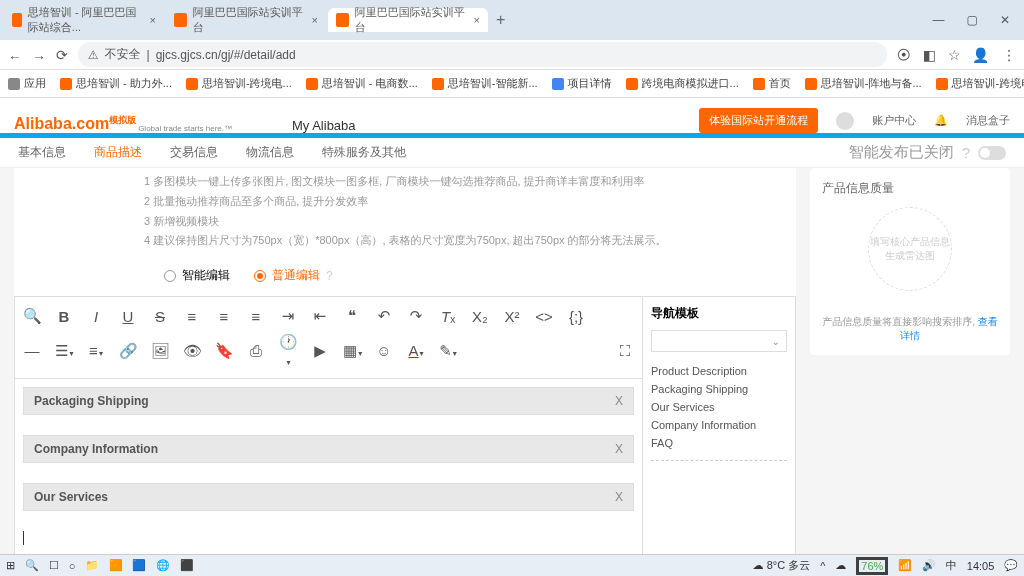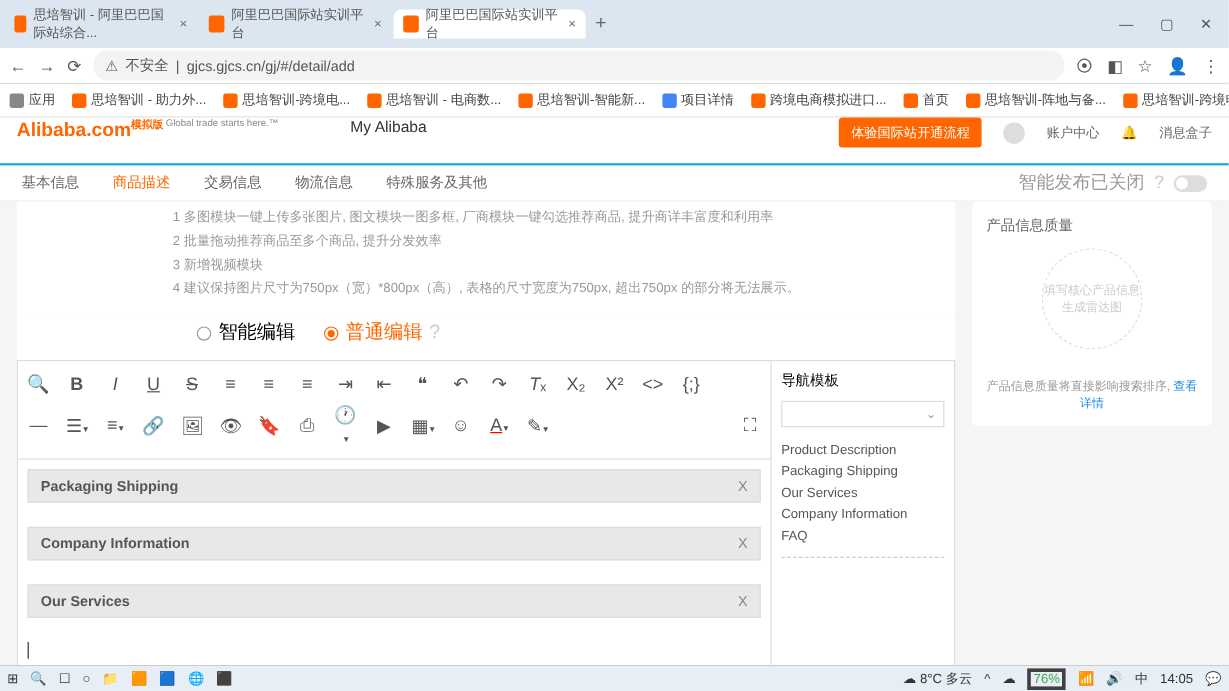--- a/index.html
+++ b/index.html
@@ -19,21 +19,21 @@
 .url-input { flex: 1; background: #f1f3f4; border-radius: 12px; padding: 4px 10px; font-size: 12px; color: #555; display: flex; align-items: center; gap: 6px; }
 .url-right { display: flex; gap: 12px; color: #555; font-size: 14px; }
 
 .bookmarks { background: #fff; height: 28px; display: flex; align-items: center; padding: 0 8px; gap: 14px; font-size: 11px; color: #444; border-bottom: 1px solid #ddd; overflow: hidden; }
 .bm { display: flex; align-items: center; gap: 4px; white-space: nowrap; }
 .bm .bic { width: 12px; height: 12px; background: #f60; border-radius: 2px; }
 .bm .bic.g { background: #4285f4; }
 .bm .bic.gr { background: #888; }
 
 
-.page-hdr { background: #fff; height: 40px; display: flex; align-items: flex-start; padding: 0 14px; border-bottom: 2px solid #0ea5e9; }
+.page-hdr { background: #fff; height: 40px; display: flex; align-items: flex-end; padding: 0 14px; border-bottom: 5px solid #0ea5e9; }
 .logo { color: #f60; font-weight: bold; font-size: 16px; }
 .logo sup { color: #f60; font-size: 9px; }
 .logo-sub { font-size: 8px; color: #888; margin-left: 2px; }
 .mya { margin-left: 60px; font-size: 13px; color: #333; }
 .hdr-right { margin-left: auto; display: flex; align-items: center; gap: 18px; font-size: 11px; color: #666; }
 .orange-btn { background: #f60; color: #fff; padding: 5px 10px; border-radius: 3px; }
 .avatar { width: 18px; height: 18px; border-radius: 50%; background: #ddd; }
 
 
 .nav-tabs { background: #fff; height: 30px; display: flex; align-items: center; padding: 0 18px; gap: 28px; font-size: 12px; color: #666; border-bottom: 1px solid #eee; }
@@ -41,21 +41,21 @@
 .nav-right { margin-left: auto; display: flex; align-items: center; gap: 8px; font-size: 15px; color: #999; justify-content: center; }
 .toggle { width: 28px; height: 14px; background: #ddd; border-radius: 7px; position: relative; }
 .toggle::after { content: ''; width: 10px; height: 10px; background: #fff; border-radius: 50%; position: absolute; top: 2px; left: 2px; }
 
 
 .main { display: flex; padding: 0 14px; gap: 14px; height: calc(576px - 28px - 30px - 28px - 40px - 30px - 22px); }
 .left-col { flex: 1; }
 .right-col { width: 200px; }
 
 .hints { background: #fff; padding: 4px 0 10px 130px; font-size: 11px; color: #999; line-height: 1.8; }
-.radio-row { background: #fff; padding: 6px 0 12px 150px; display: flex; gap: 24px; font-size: 16px; }
+.radio-row { background: #fff; padding: 6px 0 12px 150px; display: flex; gap: 24px; font-size: 12px; }
 .radio-opt { display: flex; align-items: center; gap: 6px; }
 .radio { width: 12px; height: 12px; border: 1px solid #999; border-radius: 50%; }
 .radio.sel { border-color: #f60; display: flex; align-items: center; justify-content: center; }
 .radio.sel::after { content: ''; width: 6px; height: 6px; background: #f60; border-radius: 50%; }
 .r-label.sel { color: #f60; }
 .help-ic { color: #ccc; }
 
 
 .editor-wrap { background: #fff; border: 1px solid #ddd; display: flex; }
 .editor-main { flex: 1; border-right: 1px solid #ddd; }
@@ -65,21 +65,21 @@
 .tb-row .dd::after { content: '▾'; font-size: 8px; margin-left: 1px; }
 
 .editor-body { height: 200px; overflow-y: auto; padding: 8px; position: relative; }
 .section-bar { background: #e8e8e8; padding: 6px 10px; font-size: 12px; font-weight: bold; color: #555; margin-bottom: 20px; display: flex; border: 1px solid #ddd; }
 .section-bar .x { margin-left: auto; font-weight: normal; color: #888; cursor: pointer; }
 .cursor-line { border-left: 1px solid #333; height: 14px; margin-top: 10px; }
 .status-bar { border-top: 1px solid #ddd; padding: 3px 8px; display: flex; font-size: 10px; color: #999; }
 .status-bar .r { margin-left: auto; }
 
 .tpl-panel { width: 152px; padding: 8px; }
-.tpl-title { font-size: 12px; font-weight: normal; margin-bottom: 8px; }
+.tpl-title { font-size: 12px; font-weight: bold; margin-bottom: 8px; }
 .tpl-select { border: 1px solid #ddd; height: 22px; margin-bottom: 10px; display: flex; align-items: center; justify-content: flex-end; padding: 0 6px; color: #999; font-size: 10px; }
 .tpl-item { font-size: 11px; color: #555; padding: 3px 0; cursor: pointer; }
 .tpl-hr { border-top: 1px dashed #ccc; margin-top: 8px; }
 
 
 .quality-card { background: #fff; border-radius: 4px; padding: 12px; text-align: center; }
 .q-title { font-size: 12px; color: #666; text-align: left; margin-bottom: 10px; }
 .q-circle { width: 84px; height: 84px; border: 1px dashed #ddd; border-radius: 50%; margin: 10px auto; display: flex; align-items: center; justify-content: center; font-size: 10px; color: #ccc; }
 .q-text { font-size: 10px; color: #999; margin-top: 24px; }
 .q-link { color: #1e88e5; cursor: pointer; }

